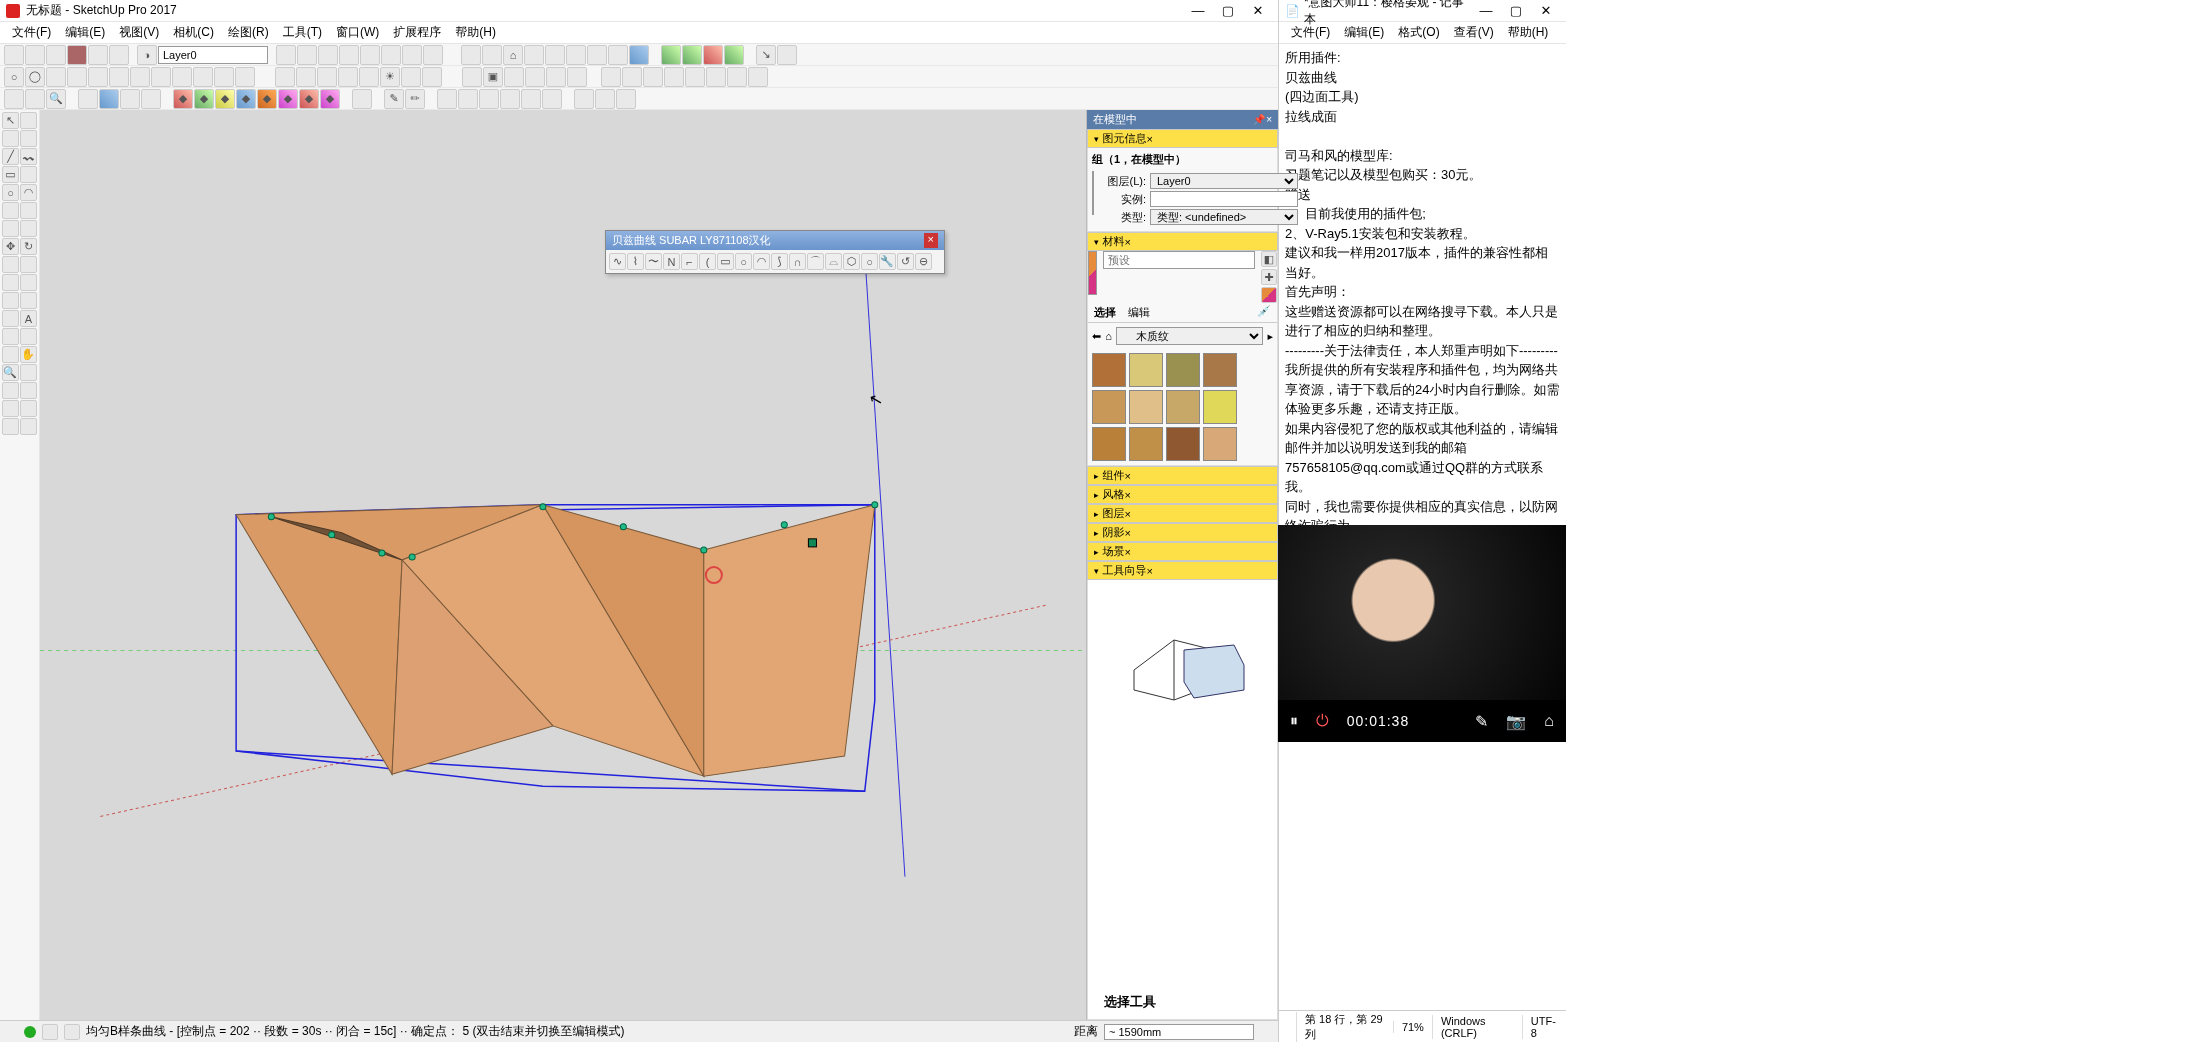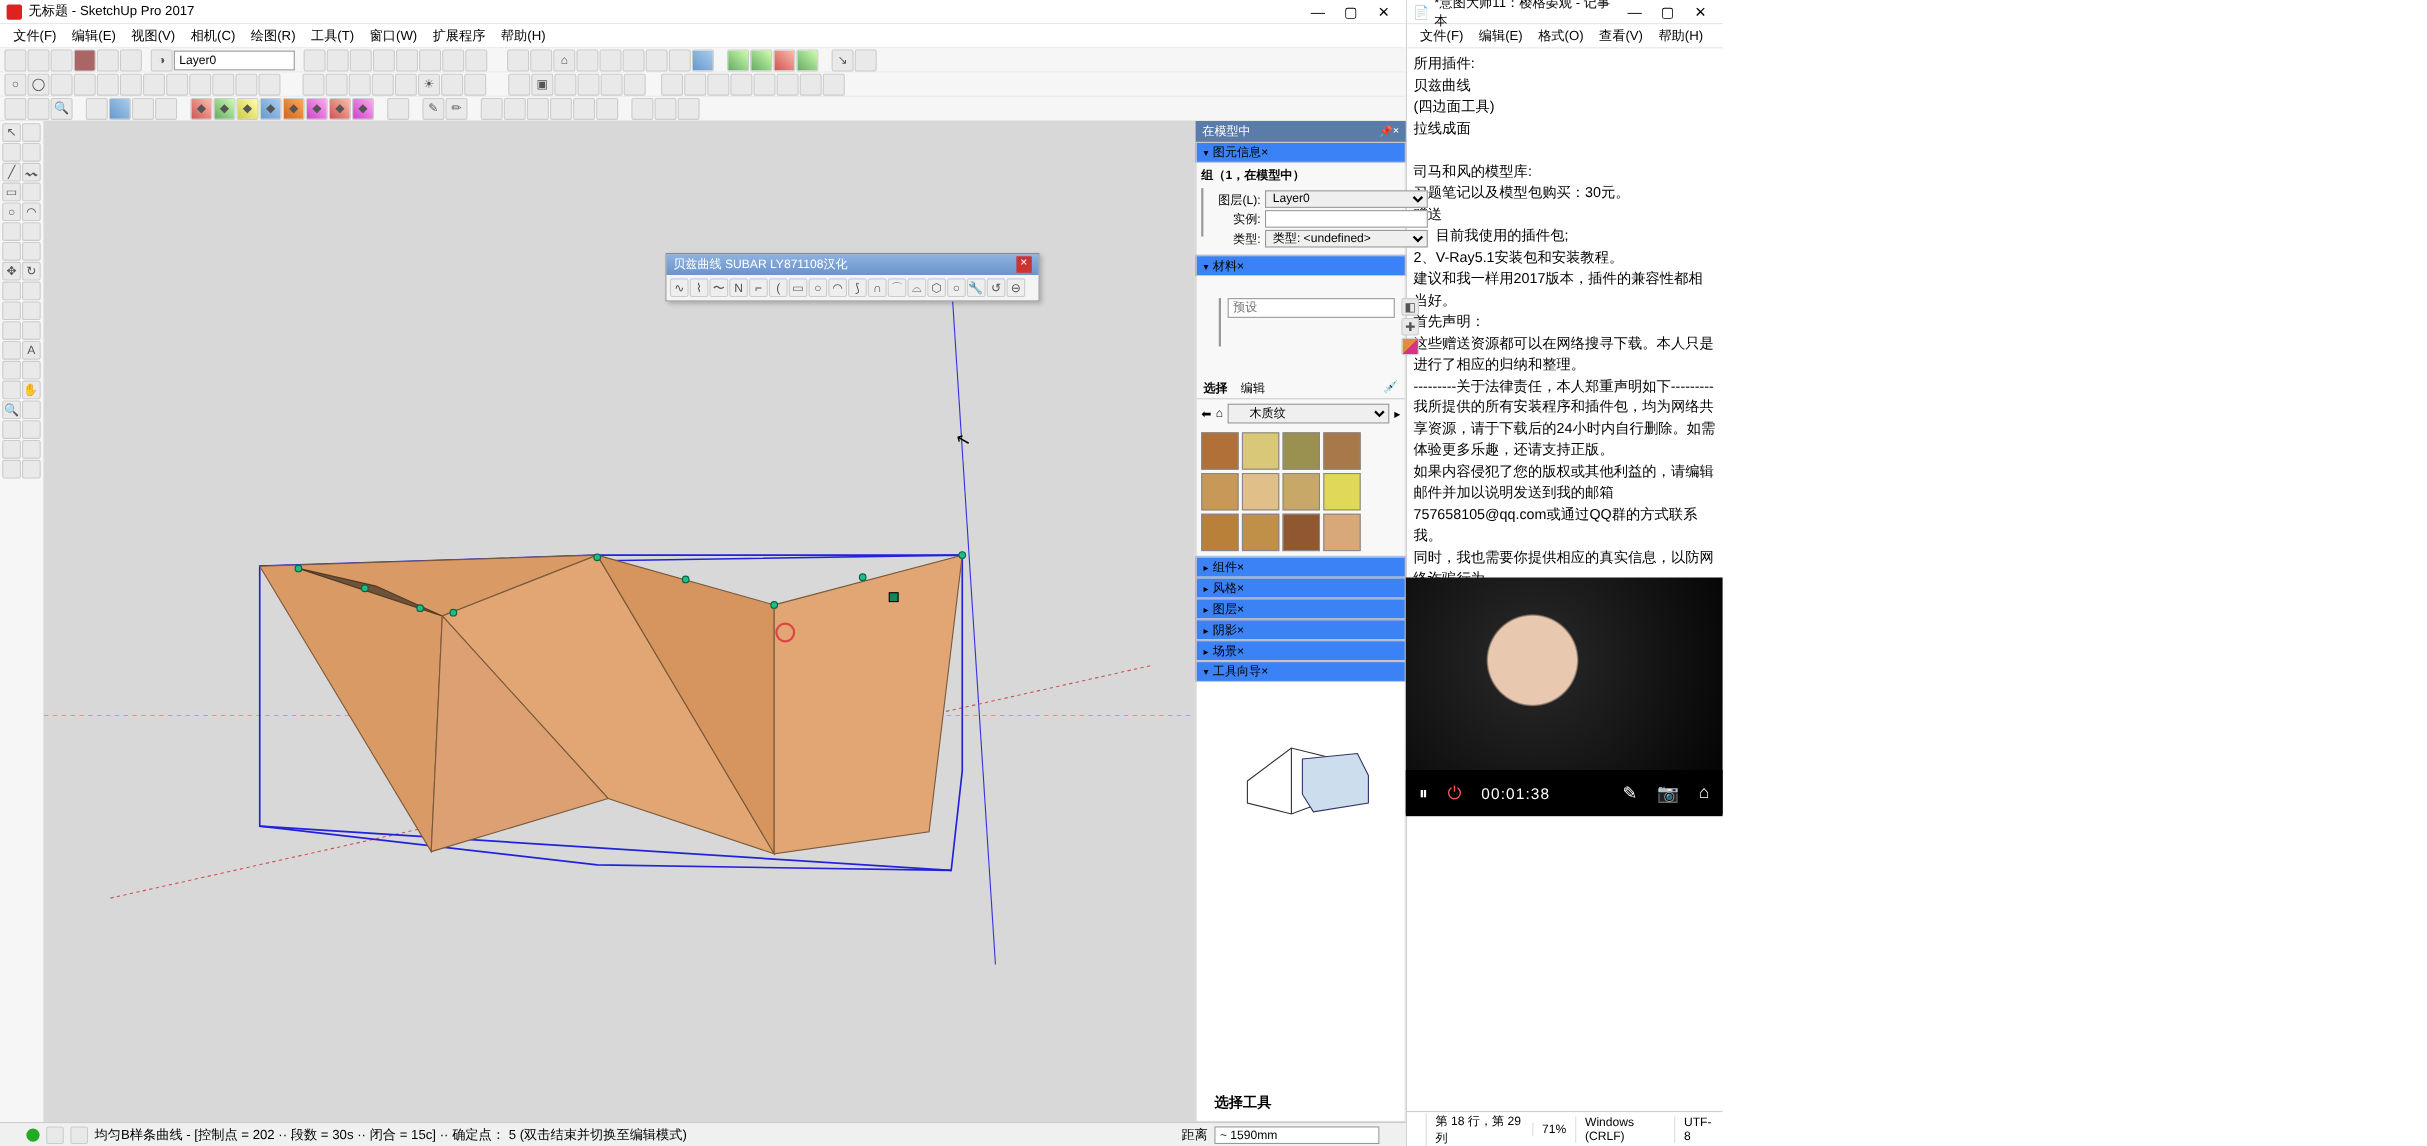--- a/index.html
+++ b/index.html
@@ -22,21 +22,21 @@
 .tool-btn.c4{background:linear-gradient(45deg,#c4c,#fae);} .tool-btn.c5{background:linear-gradient(45deg,#cc4,#ffa);} .tool-btn.c6{background:linear-gradient(45deg,#c55,#fba);}
 .layer-combo { width: 110px; height: 18px; border: 1px solid #999; font-size: 11px; padding: 0 4px; background: #fff; }
 .workarea { flex: 1; display: flex; min-height: 0; }
 .left-toolbars { width: 40px; background: #f6f6f6; border-right: 1px solid #e5e5e5; display: flex; flex-wrap: wrap; align-content: flex-start; padding: 2px; gap: 1px; }
 .left-toolbars .tool-btn { width: 17px; height: 17px; }
 .viewport { flex: 1; position: relative; background: #d8d8d8; overflow: hidden; }
 .tray { width: 192px; background: #eee; border-left: 1px solid #bbb; display: flex; flex-direction: column; font-size: 11px; }
 .tray-title { background: #5a7ca8; color: #fff; padding: 2px 6px; font-size: 11px; display:flex; align-items:center;}
 .tray-title .spacer{flex:1;}
 .tray-title .x{font-size:10px;}
-.panel-header { background: #3b82f6; border: 1px solid #c8c8c8; padding: 1px 6px; font-size: 11px; display: flex; align-items: center; cursor: pointer; }
+.panel-header { background: #fde047; border: 1px solid #c8c8c8; padding: 1px 6px; font-size: 11px; display: flex; align-items: center; cursor: pointer; }
 .panel-header::before { content: "▸"; margin-right: 4px; font-size: 9px; }
 .panel-header.open::before { content: "▾"; }
 .panel-body { background: #f8f8f8; border: 1px solid #ddd; border-top: none; padding: 4px; }
 .swatch-row { display: flex; gap: 8px; align-items: flex-start; }
 .big-swatch { width: 44px; height: 44px; background: linear-gradient(135deg, #e68a3c 50%, #d63384 50%); border: 1px solid #999; }
 .field-row { display: flex; align-items: center; gap: 4px; margin: 2px 0; font-size: 11px; }
 .field-row label { width: 44px; text-align: right; }
 .field-row input, .field-row select { flex: 1; height: 16px; border: 1px solid #999; font-size: 11px; padding: 0 2px; }
 .tabs { display: flex; gap: 12px; padding: 2px 6px; border-bottom: 1px solid #ccc; font-size: 11px; }
 .tabs span.active { font-weight: bold; }
@@ -346,21 +346,21 @@
           </div>
         </div>
       </div>
 
       <div class="panel-header open">
         <span>材料</span>
         <div class="spacer"></div>
           <span>×</span>
       </div>
       <div class="panel-body" style="padding:0;">
-        <div style="display:flex;gap:6px;padding:20px;align-items:flex-start;">
+        <div style="display:flex;gap:6px;padding:0;align-items:flex-start;">
           <div class="big-swatch"></div>
           <input style="flex: 1 1 0%; height: 18px; border: 1px solid rgb(153, 153, 153); font-size: 11px; padding: 0px 4px;" placeholder="预设">
           <div style="display:flex;flex-direction:column;gap:2px;">
             <div class="tool-btn" style="width:16px;height:16px;">◧</div>
             <div class="tool-btn" style="width:16px;height:16px;">✚</div>
             <div class="tool-btn" style="width:16px;height:16px;background:linear-gradient(135deg,#e68a3c 50%,#d63384 50%);"></div>
           </div>
         </div>
         <div class="tabs">
           <span class="active">选择</span>

